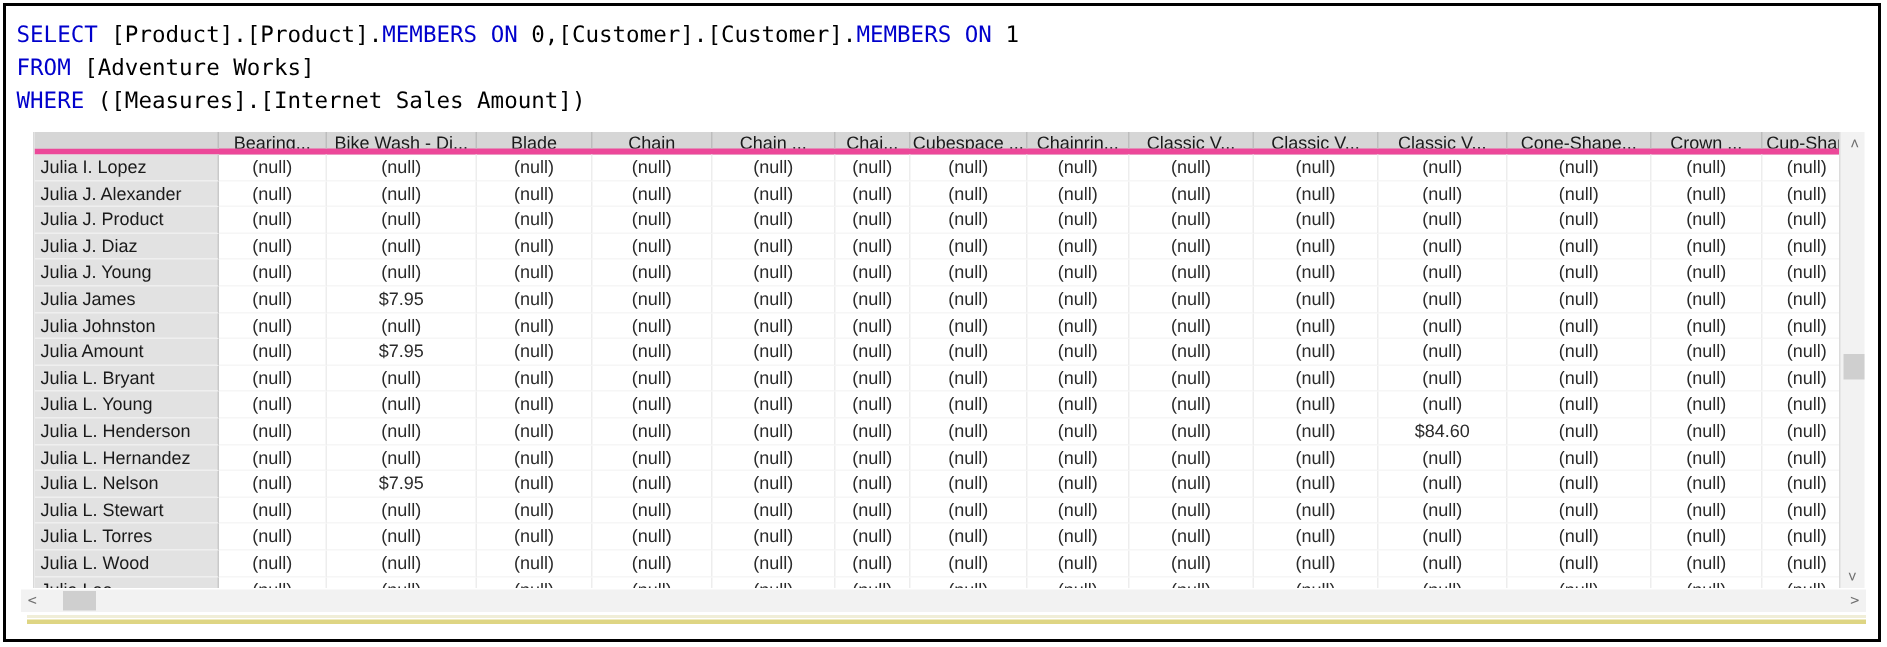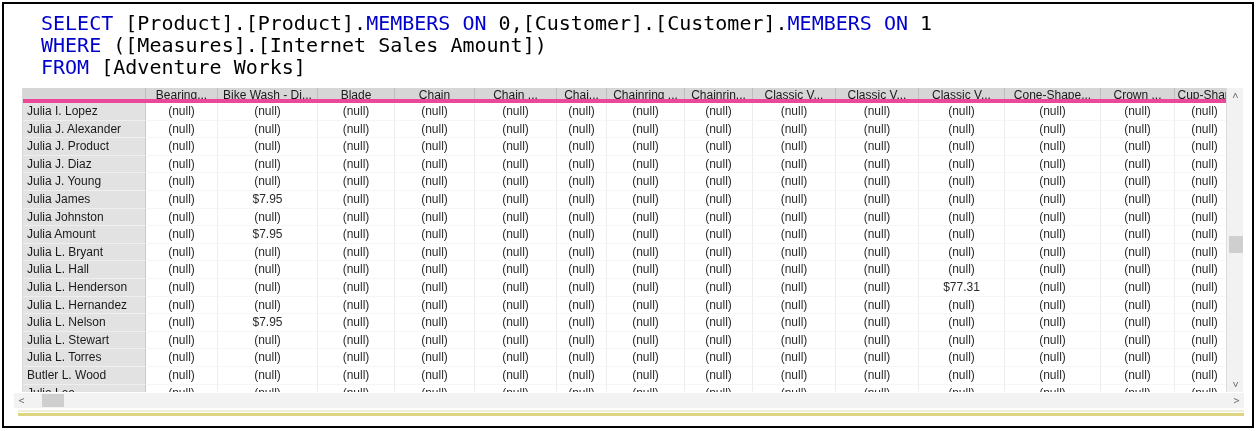--- a/index.html
+++ b/index.html
@@ -9,22 +9,22 @@
     --accent-yellow-strong:#ded583;
     --accent-yellow-pale:#f0eed8;
   }
   *{margin:0;padding:0;box-sizing:border-box;}
   html,body{width:1258px;height:431px;background:#fff;overflow:hidden;
     font-family:"Liberation Sans",sans-serif;}
   .frame{position:absolute;left:2px;top:2px;width:1252px;height:426px;
     border:2px solid #000;background:#fff;}
 
   
-  .query{position:absolute;left:37px;top:8px;
-    font-family:"DejaVu Sans Mono",monospace;font-size:20px;line-height:22px;
+  .query{position:absolute;left:7px;top:8px;
+    font-family:"DejaVu Sans Mono",monospace;font-size:15px;line-height:22px;
     color:#000;white-space:pre;}
   .query .kw{color:var(--keyword-blue);}
 
   
   .annotation{position:absolute;left:822px;top:6px;color:#000;}
   .annotation .l1{font-size:17px;font-weight:bold;line-height:23px;}
   .annotation .l2{font-size:16.5px;line-height:23px;margin-left:28px;}
 
   
   .grid{position:absolute;left:18px;top:84px;width:1204px;height:304px;
@@ -63,35 +63,35 @@
   .yline-pale{position:absolute;left:14px;top:406px;width:1226px;height:2px;
     background:var(--accent-yellow-pale);}
   .yline-strong{position:absolute;left:14px;top:409px;width:1226px;height:3px;
     background:var(--accent-yellow-strong);}
 </style>
 </head>
 <body>
 
 <div class="frame">
 
-  <div class="query"><div><span class="kw">SELECT</span><span> [Product].[Product].</span><span class="kw">MEMBERS ON</span><span> 0,[Customer].[Customer].</span><span class="kw">MEMBERS ON</span><span> 1</span></div><div><span class="kw">WHERE</span><span> ([Measures].[Internet Sales Amount])</span></div><div><span class="kw">FROM</span><span> [Adventure Works]</span></div></div>
+  <div class="query"><div><span class="kw">SELECT</span><span> [Product].[Product].</span><span class="kw">MEMBERS ON</span><span> 0,[Customer].[Customer].</span><span class="kw">MEMBERS ON</span><span> 1</span></div><div><span class="kw">FROM</span><span> [Adventure Works]</span></div><div><span class="kw">WHERE</span><span> ([Measures].[Internet Sales Amount])</span></div></div>
 
   <div class="annotation">
   </div>
 
   <div class="grid">
     <div class="g-headrow">
         <div class="g-hcell corner" style="width: 123px;"></div>
         <div class="g-hcell" style="width: 72px;">Bearing...</div>
         <div class="g-hcell" style="width: 100px;">Bike Wash - Di...</div>
         <div class="g-hcell" style="width: 77px;">Blade</div>
         <div class="g-hcell" style="width: 80px;">Chain</div>
         <div class="g-hcell" style="width: 82px;">Chain ...</div>
         <div class="g-hcell" style="width: 50px;">Chai...</div>
-        <div class="g-hcell" style="width: 78px;">Chainring ...</div>
+        <div class="g-hcell" style="width: 78px;">Cubespace ...</div>
         <div class="g-hcell" style="width: 68px;">Chainrin...</div>
         <div class="g-hcell" style="width: 83px;">Classic V...</div>
         <div class="g-hcell" style="width: 83px;">Classic V...</div>
         <div class="g-hcell" style="width: 86px;">Classic V...</div>
         <div class="g-hcell" style="width: 96px;">Cone-Shape...</div>
         <div class="g-hcell" style="width: 74px;">Crown ...</div>
         <div class="g-hcell" style="width: 60px;">Cup-Shap</div>
       </div>
     <div class="g-body">
         <div class="g-row">
@@ -241,21 +241,21 @@
           <div class="g-cell" style="width: 78px;">(null)</div>
           <div class="g-cell" style="width: 68px;">(null)</div>
           <div class="g-cell" style="width: 83px;">(null)</div>
           <div class="g-cell" style="width: 83px;">(null)</div>
           <div class="g-cell" style="width: 86px;">(null)</div>
           <div class="g-cell" style="width: 96px;">(null)</div>
           <div class="g-cell" style="width: 74px;">(null)</div>
           <div class="g-cell" style="width: 60px;">(null)</div>
         </div>
         <div class="g-row">
-          <div class="g-rowheader">Julia L. Hall</div>
+          <div class="g-rowheader">Julia L. Young</div>
           <div class="g-cell" style="width: 72px;">(null)</div>
           <div class="g-cell" style="width: 100px;">(null)</div>
           <div class="g-cell" style="width: 77px;">(null)</div>
           <div class="g-cell" style="width: 80px;">(null)</div>
           <div class="g-cell" style="width: 82px;">(null)</div>
           <div class="g-cell" style="width: 50px;">(null)</div>
           <div class="g-cell" style="width: 78px;">(null)</div>
           <div class="g-cell" style="width: 68px;">(null)</div>
           <div class="g-cell" style="width: 83px;">(null)</div>
           <div class="g-cell" style="width: 83px;">(null)</div>
@@ -269,21 +269,21 @@
           <div class="g-cell" style="width: 72px;">(null)</div>
           <div class="g-cell" style="width: 100px;">(null)</div>
           <div class="g-cell" style="width: 77px;">(null)</div>
           <div class="g-cell" style="width: 80px;">(null)</div>
           <div class="g-cell" style="width: 82px;">(null)</div>
           <div class="g-cell" style="width: 50px;">(null)</div>
           <div class="g-cell" style="width: 78px;">(null)</div>
           <div class="g-cell" style="width: 68px;">(null)</div>
           <div class="g-cell" style="width: 83px;">(null)</div>
           <div class="g-cell" style="width: 83px;">(null)</div>
-          <div class="g-cell" style="width: 86px;">$77.31</div>
+          <div class="g-cell" style="width: 86px;">$84.60</div>
           <div class="g-cell" style="width: 96px;">(null)</div>
           <div class="g-cell" style="width: 74px;">(null)</div>
           <div class="g-cell" style="width: 60px;">(null)</div>
         </div>
         <div class="g-row">
           <div class="g-rowheader">Julia L. Hernandez</div>
           <div class="g-cell" style="width: 72px;">(null)</div>
           <div class="g-cell" style="width: 100px;">(null)</div>
           <div class="g-cell" style="width: 77px;">(null)</div>
           <div class="g-cell" style="width: 80px;">(null)</div>
@@ -343,21 +343,21 @@
           <div class="g-cell" style="width: 78px;">(null)</div>
           <div class="g-cell" style="width: 68px;">(null)</div>
           <div class="g-cell" style="width: 83px;">(null)</div>
           <div class="g-cell" style="width: 83px;">(null)</div>
           <div class="g-cell" style="width: 86px;">(null)</div>
           <div class="g-cell" style="width: 96px;">(null)</div>
           <div class="g-cell" style="width: 74px;">(null)</div>
           <div class="g-cell" style="width: 60px;">(null)</div>
         </div>
         <div class="g-row">
-          <div class="g-rowheader">Butler L. Wood</div>
+          <div class="g-rowheader">Julia L. Wood</div>
           <div class="g-cell" style="width: 72px;">(null)</div>
           <div class="g-cell" style="width: 100px;">(null)</div>
           <div class="g-cell" style="width: 77px;">(null)</div>
           <div class="g-cell" style="width: 80px;">(null)</div>
           <div class="g-cell" style="width: 82px;">(null)</div>
           <div class="g-cell" style="width: 50px;">(null)</div>
           <div class="g-cell" style="width: 78px;">(null)</div>
           <div class="g-cell" style="width: 68px;">(null)</div>
           <div class="g-cell" style="width: 83px;">(null)</div>
           <div class="g-cell" style="width: 83px;">(null)</div>

